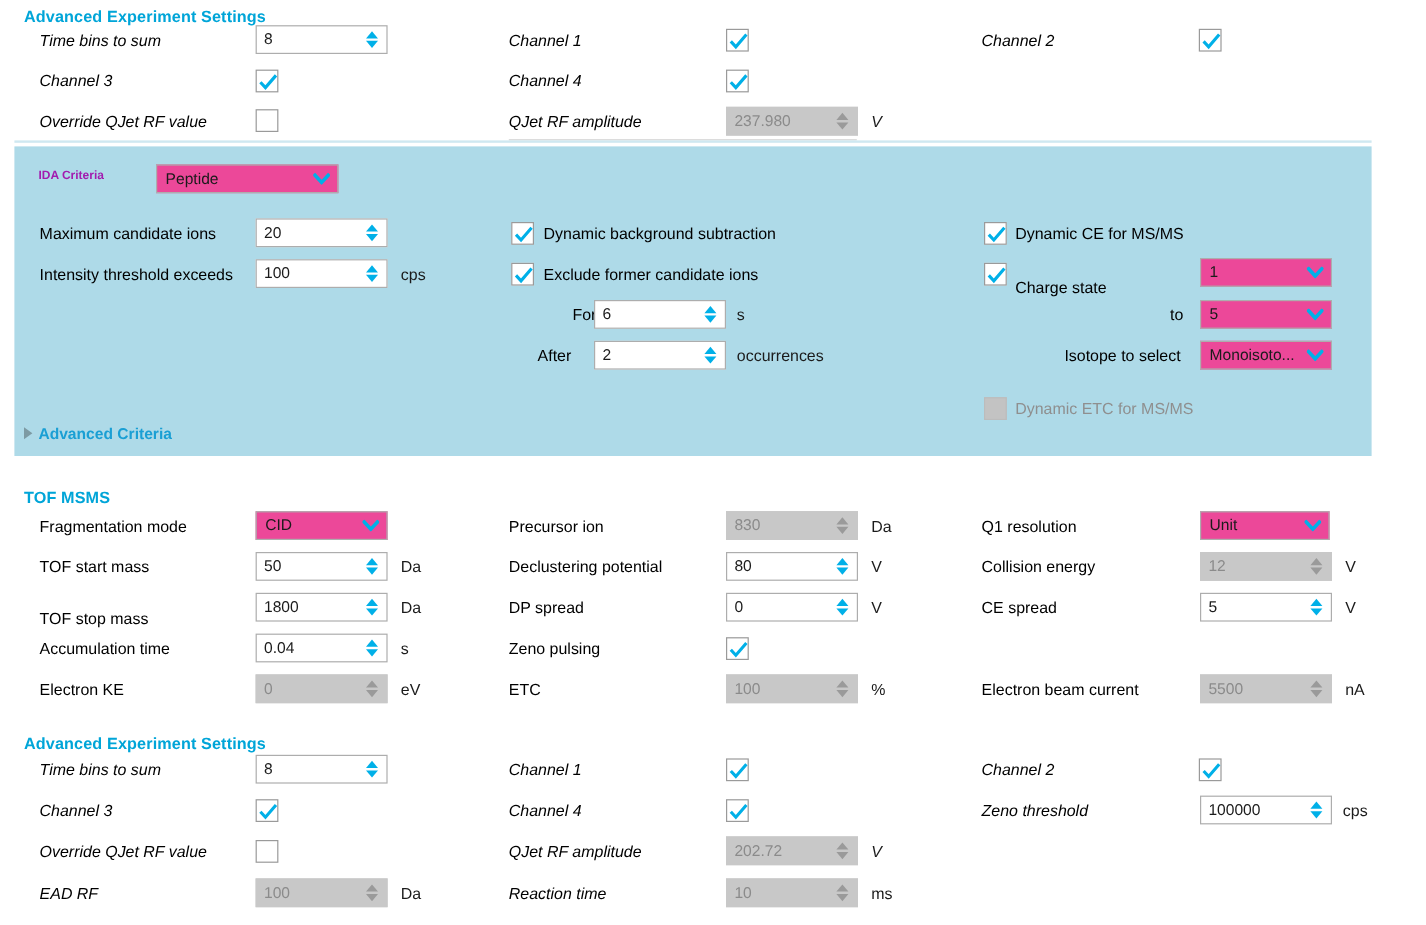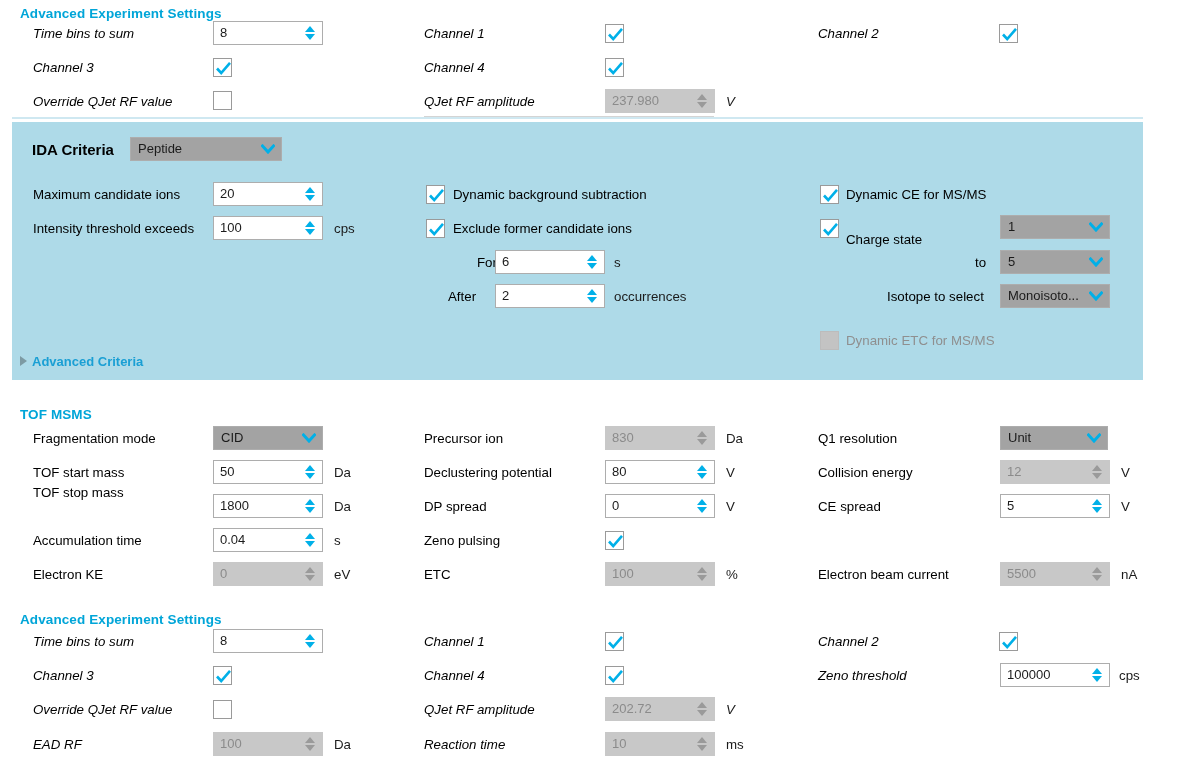--- a/index.html
+++ b/index.html
@@ -17,23 +17,23 @@
 
   
   .sect-head {
     color: #00a5d8;
     font-weight: bold;
     font-size: 13.5px;
     letter-spacing: .1px;
     white-space: nowrap;
   }
   .sect-head-ida {
-    color: #000000;
+    color: #a21caf;
     font-weight: bold;
-    font-size: 15px;
+    font-size: 10px;
     white-space: nowrap;
   }
   .adv-crit-label {
     color: #1a9fd4;
     font-weight: bold;
     font-size: 13px;
     white-space: nowrap;
   }
 
   
@@ -93,21 +93,21 @@
     color: #8b8b8b;
   }
   .spin.disabled .ar.up { border-bottom-color: #9a9a9a; }
   .spin.disabled .ar.dn { border-top-color: #9a9a9a; }
 
   
   .combo {
     position: absolute;
     height: 24px;
     border: 1px solid #adadad;
-    background: #a3a3a3;
+    background: #ec4899;
     display: flex;
     align-items: center;
     padding-left: 7px;
     font-size: 13px;
     color: #1b1b1b;
   }
   .combo .cval {
     flex: 1;
     white-space: nowrap;
     overflow: hidden;
@@ -349,21 +349,21 @@
   <div class="abs lbl" style="left:33px; top:465px;">TOF start mass</div>
   <div class="spin" style="left:213px; top:460px; width:110px;">
     <span class="val">50</span>
     <span class="arrows">
         <i class="ar up"></i>
         <i class="ar dn"></i>
       </span>
   </div>
   <div class="abs unit" style="left:334px; top:465px;">Da</div>
 
-  <div class="abs lbl" style="left:33px; top:485px;">TOF stop mass</div>
+  <div class="abs lbl" style="left:33px; top:508px;">TOF stop mass</div>
   <div class="spin" style="left:213px; top:494px; width:110px;">
     <span class="val">1800</span>
     <span class="arrows">
         <i class="ar up"></i>
         <i class="ar dn"></i>
       </span>
   </div>
   <div class="abs unit" style="left:334px; top:499px;">Da</div>
 
   <div class="abs lbl" style="left:33px; top:533px;">Accumulation time</div>

